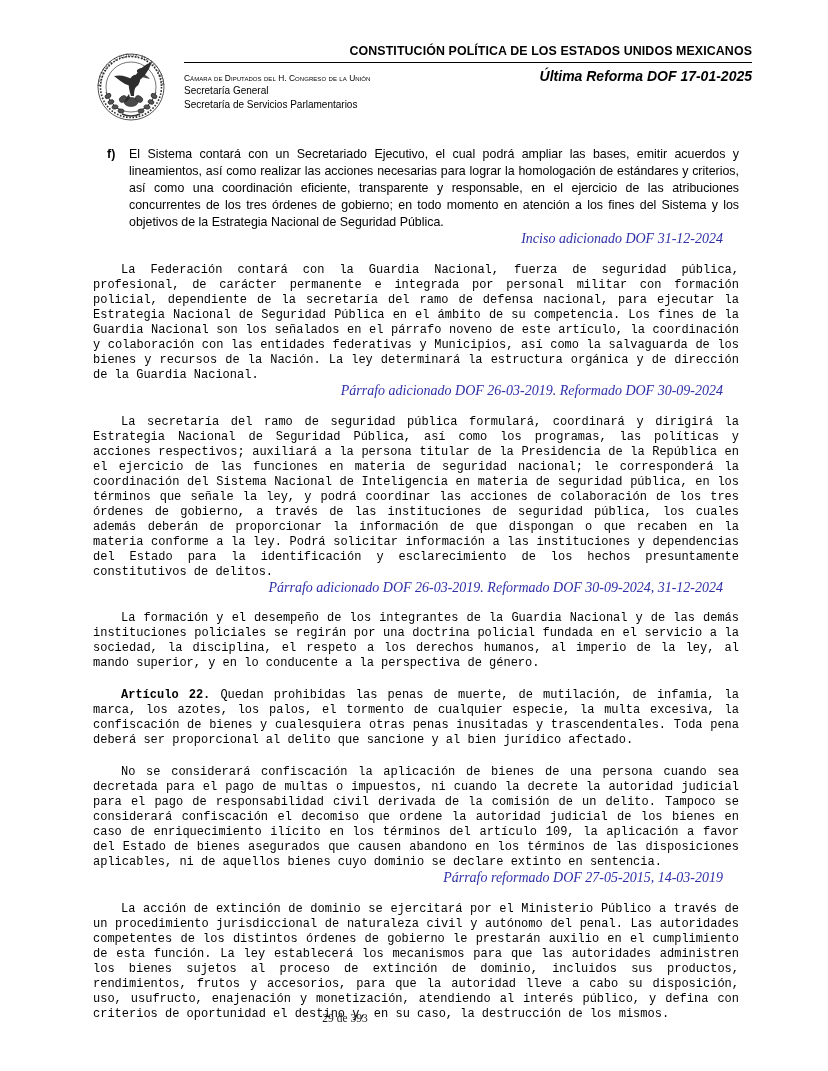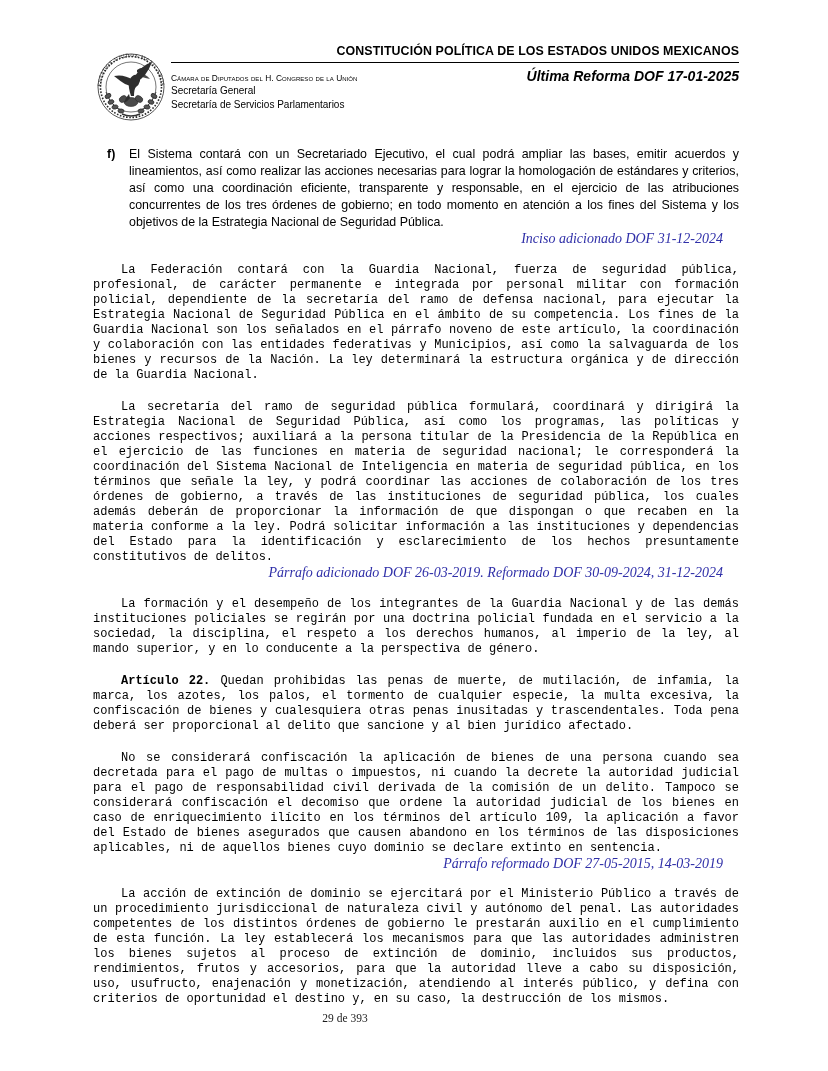--- a/index.html
+++ b/index.html
@@ -33,21 +33,21 @@
     position: absolute;
     left: 4px;
     top: 2px;
     width: 78px;
     height: 80px;
   }
   .seal svg { display: block; }
 
   .header-right {
     position: absolute;
-    left: 83px;
+    left: 96px;
     top: 0;
     width: 568px;
   }
   .header-title {
     text-align: right;
     font-weight: bold;
     font-size: 12.4px;
     letter-spacing: 0.1px;
     line-height: 15px;
     white-space: nowrap;
@@ -219,20 +219,21 @@
 
     <div class="lettered">
       <div class="marker">f)</div>
       <div class="body">El Sistema contará con un Secretariado Ejecutivo, el cual podrá ampliar las bases, emitir acuerdos y lineamientos, así como realizar las acciones necesarias para lograr la homologación de estándares y criterios, así como una coordinación eficiente, transparente y responsable, en el ejercicio de las atribuciones concurrentes de los tres órdenes de gobierno; en todo momento en atención a los fines del Sistema y los objetivos de la Estrategia Nacional de Seguridad Pública.</div>
     </div>
     <div class="annot">Inciso adicionado DOF 31-12-2024</div>
 
     <div class="spacer"></div>
 
     <p class="para">La Federación contará con la Guardia Nacional, fuerza de seguridad pública, profesional, de carácter permanente e integrada por personal militar con formación policial, dependiente de la secretaría del ramo de defensa nacional, para ejecutar la Estrategia Nacional de Seguridad Pública en el ámbito de su competencia. Los fines de la Guardia Nacional son los señalados en el párrafo noveno de este artículo, la coordinación y colaboración con las entidades federativas y Municipios, así como la salvaguarda de los bienes y recursos de la Nación. La ley determinará la estructura orgánica y de dirección de la Guardia Nacional.</p>
+    <div class="annot">Párrafo adicionado DOF 26-03-2019. Reformado DOF 30-09-2024</div>
 
     <div class="spacer"></div>
 
     <p class="para">La secretaría del ramo de seguridad pública formulará, coordinará y dirigirá la Estrategia Nacional de Seguridad Pública, así como los programas, las políticas y acciones respectivos; auxiliará a la persona titular de la Presidencia de la República en el ejercicio de las funciones en materia de seguridad nacional; le corresponderá la coordinación del Sistema Nacional de Inteligencia en materia de seguridad pública, en los términos que señale la ley, y podrá coordinar las acciones de colaboración de los tres órdenes de gobierno, a través de las instituciones de seguridad pública, los cuales además deberán de proporcionar la información de que dispongan o que recaben en la materia conforme a la ley. Podrá solicitar información a las instituciones y dependencias del Estado para la identificación y esclarecimiento de los hechos presuntamente constitutivos de delitos.</p>
     <div class="annot">Párrafo adicionado DOF 26-03-2019. Reformado DOF 30-09-2024, 31-12-2024</div>
 
     <div class="spacer"></div>
 
     <p class="para">La formación y el desempeño de los integrantes de la Guardia Nacional y de las demás instituciones policiales se regirán por una doctrina policial fundada en el servicio a la sociedad, la disciplina, el respeto a los derechos humanos, al imperio de la ley, al mando superior, y en lo conducente a la perspectiva de género.</p>
 

